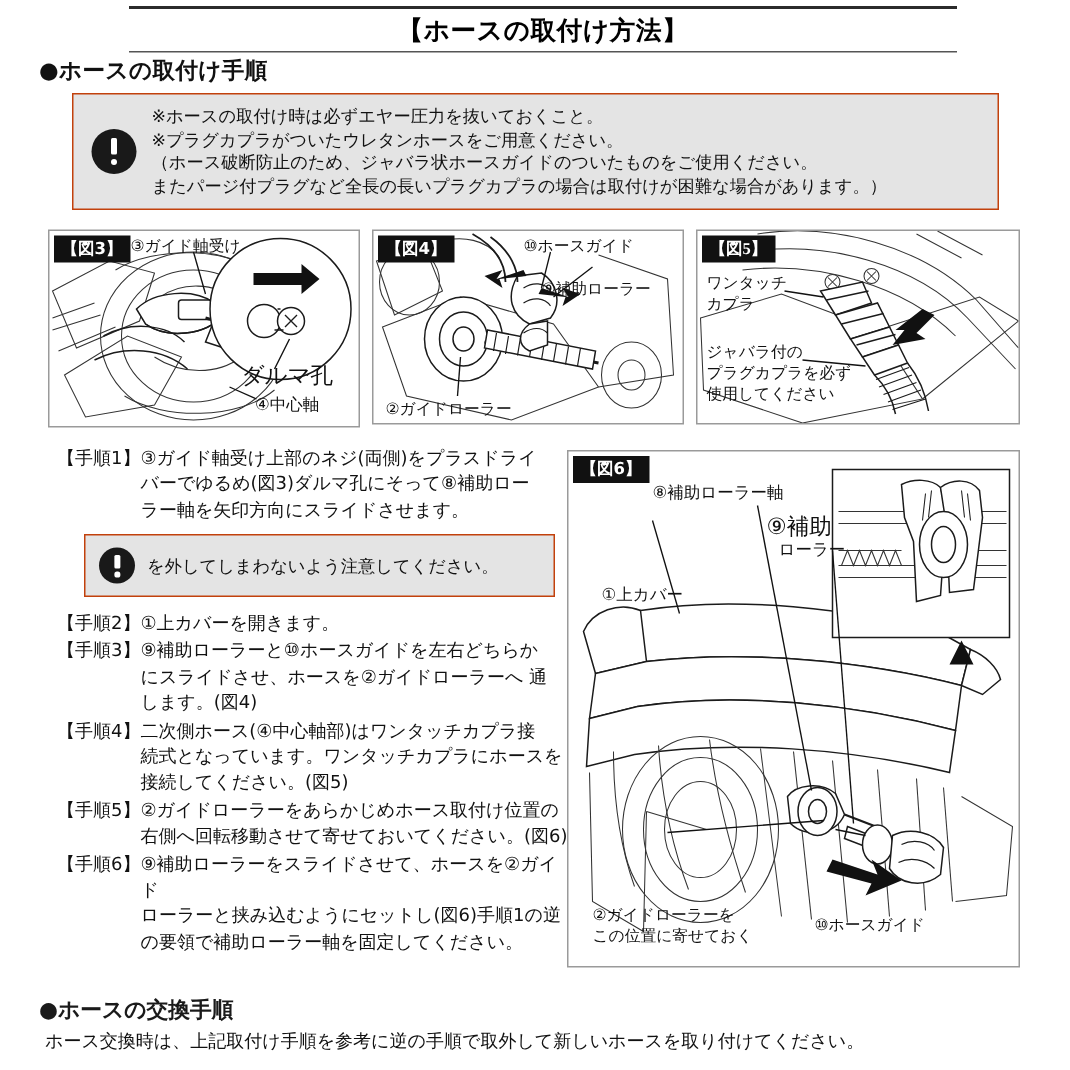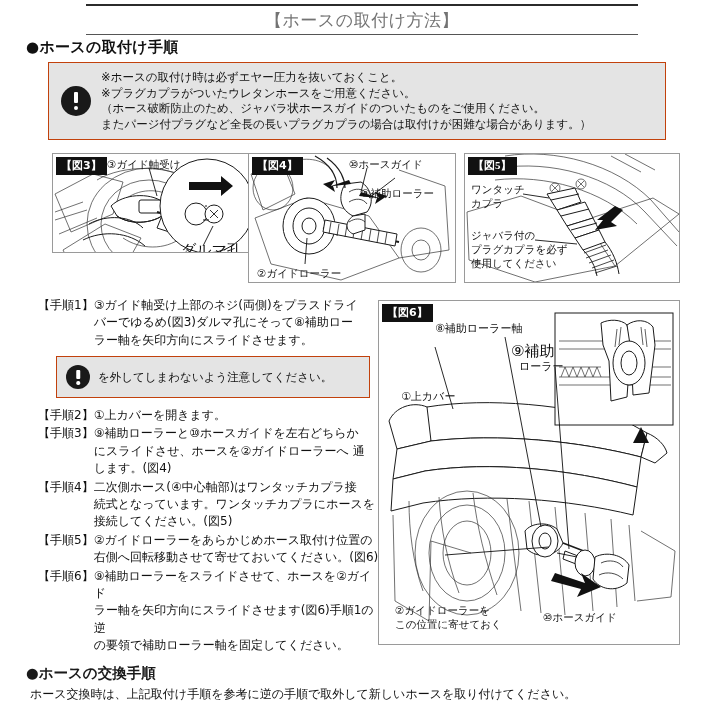--- a/index.html
+++ b/index.html
@@ -8,22 +8,22 @@
     font-family:"DejaVu Sans","Liberation Sans",sans-serif;
     color:#1a1a1a;overflow:hidden;
   }
   .page{position:relative;width:713px;height:713px;}
 
   
   .title-block{position:absolute;left:86px;top:4px;width:552px;}
   .rule{height:2px;background:#2b2b2b;}
   .rule.thin{height:1px;background:#555;}
   .title-text{
-    text-align:center;font-size:17px;font-weight:normal;letter-spacing:.5px;
-    padding:3px 0 2px;color:#737373;
+    text-align:center;font-size:17px;font-weight:bold;letter-spacing:.5px;
+    padding:3px 0 2px;color:#000000;
   }
 
   
   .sec-head{
     position:absolute;font-size:15px;font-weight:bold;color:#111;letter-spacing:.3px;
   }
 
   
   .notice{
     position:absolute;background:#e4e4e4;border:1px solid #c2410c;
@@ -90,21 +90,21 @@
   <div class="notice" style="left:48px;top:62px;width:618px;height:78px;">
     <div class="excl"></div>
     <div class="lines">
       <div>※ホースの取付け時は必ずエヤー圧力を抜いておくこと。</div>
       <div>※プラグカプラがついたウレタンホースをご用意ください。</div>
       <div>（ホース破断防止のため、ジャバラ状ホースガイドのついたものをご使用ください。</div>
       <div>またパージ付プラグなど全長の長いプラグカプラの場合は取付けが困難な場合があります。）</div>
     </div>
   </div>
 
-  <div class="fig" style="left:32px;top:153px;width:208px;height:100px;margin-left:20px;">
+  <div class="fig" style="left:32px;top:153px;width:208px;height:132px;">
     <svg width="208" height="130" viewBox="0 0 208 130">
       <g class="lineart-thin">
         <path d="M2 40 L40 20 L70 28 L60 60 L18 78 Z"></path>
         <path d="M2 58 L30 48 M2 66 L34 56 M6 80 L44 64"></path>
         <path d="M10 96 L52 70 L88 84 L70 116 L24 124 Z"></path>
         <ellipse cx="96" cy="70" rx="62" ry="56"></ellipse>
         <ellipse cx="96" cy="70" rx="48" ry="44"></ellipse>
         <path d="M44 26 C70 10 120 10 144 30"></path>
         <path d="M50 110 C76 126 126 126 150 106"></path>
         <path d="M74 44 C88 34 110 34 124 46"></path>
@@ -279,21 +279,21 @@
       <span class="body">
         <div>②ガイドローラーをあらかじめホース取付け位置の</div>
         <div>右側へ回転移動させて寄せておいてください。(図6)</div>
       </span>
     </div>
 
     <div class="step">
       <span class="tag">【手順6】</span>
       <span class="body">
         <div>⑨補助ローラーをスライドさせて、ホースを②ガイド</div>
-        <div>ラー軸を矢印方向にスライドさせます(図6)手順1の逆</div>
+        <div>ローラーと挟み込むようにセットし(図6)手順1の逆</div>
         <div>の要領で補助ローラー軸を固定してください。</div>
       </span>
     </div>
   </div>
 
   <div class="fig" style="left:378px;top:300px;width:302px;height:345px;">
     <svg width="302" height="345" viewBox="0 0 302 345">
 
       <g class="lineart">
         <path d="M10 120 C16 106 34 100 48 106 L60 114 L52 140 L18 148 Z" fill="#fff"></path>

